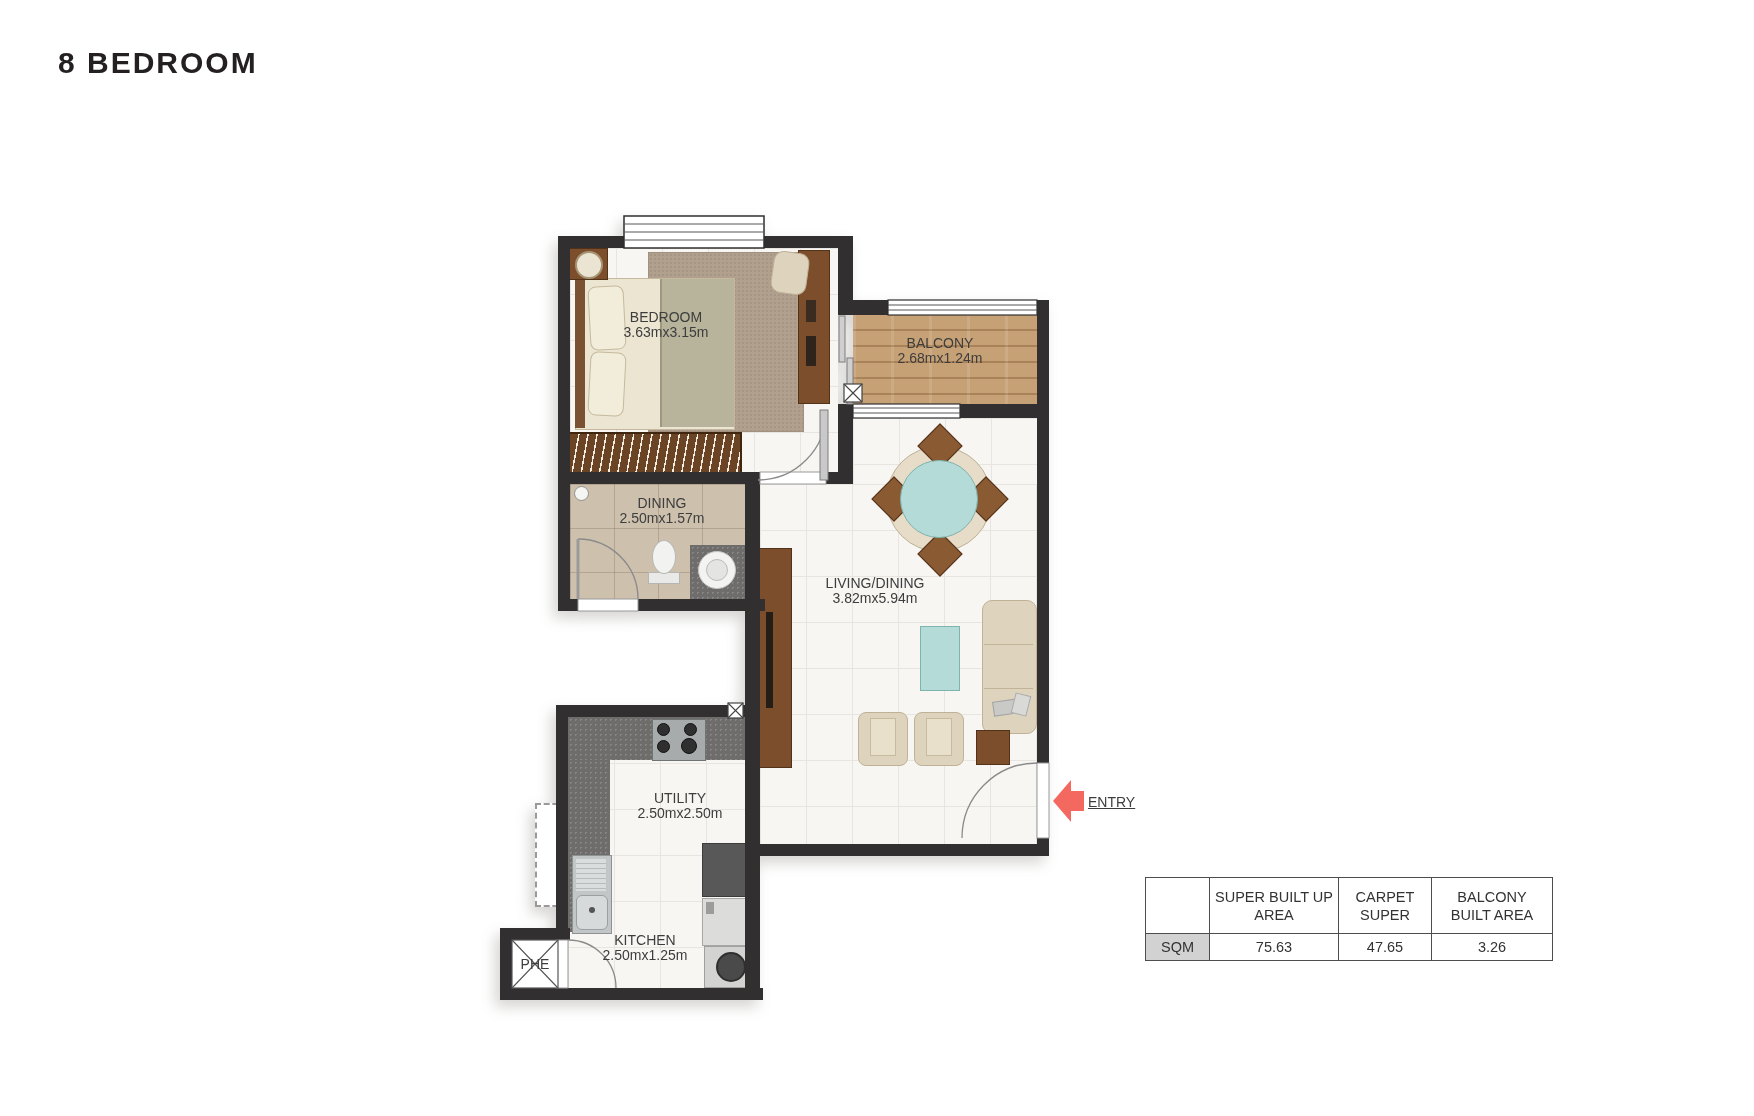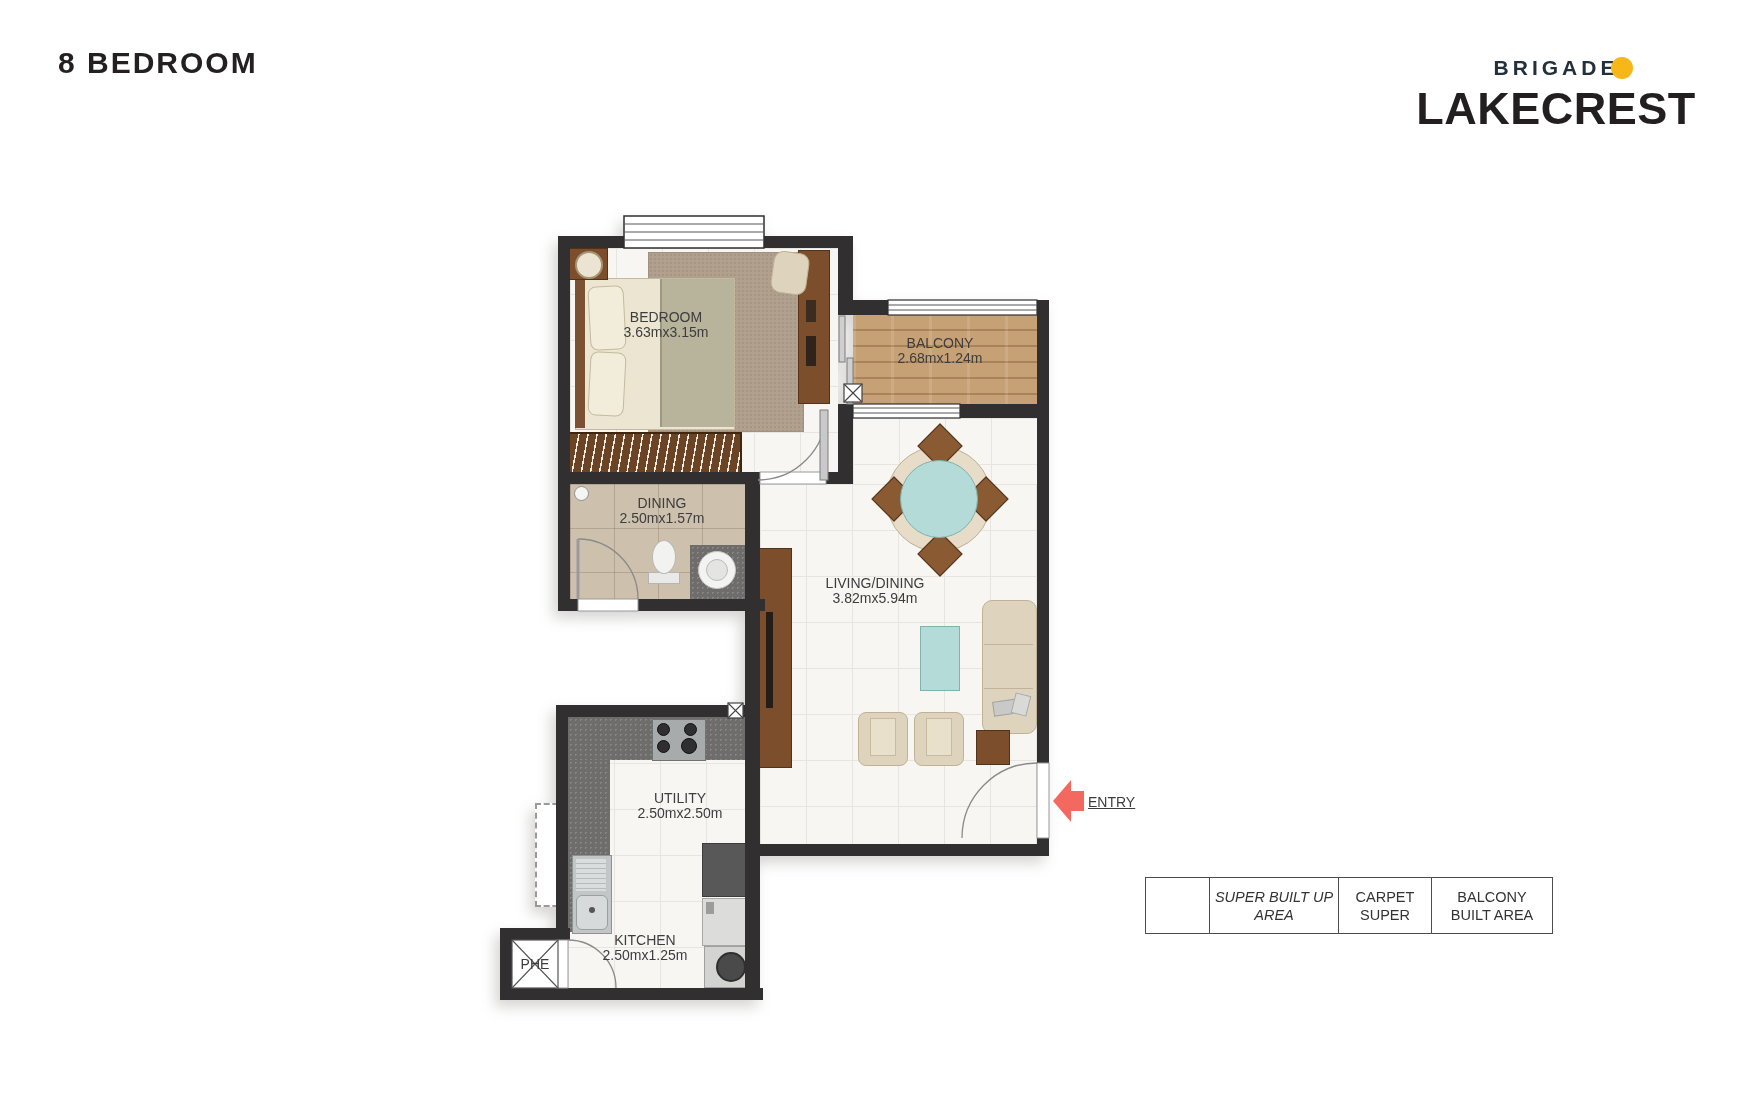--- a/index.html
+++ b/index.html
@@ -58,38 +58,31 @@
   .entry-tail{position:absolute;background:#f4695f;}
 
   
   .area-table{position:absolute;left:1145px;top:877px;border-collapse:collapse;
       font-size:14.5px;color:#333;}
   .area-table th,.area-table td{border:1px solid #4d4d4d;text-align:center;
       font-weight:normal;padding:0 4px;}
   .area-table th{height:55px;line-height:18px;}
   .area-table td{height:26px;font-size:14.5px;}
   .unit-cell{background:#d2d2d2;}
-  .c0{width:55px;} .c1{width:120px;font-style:italic;} .c2{width:84px;} .c3{width:112px;}
+  .c0{width:55px;} .c1{width:120px;} .c2{width:84px;} .c3{width:112px;}
 
   svg.overlay{position:absolute;left:0;top:0;pointer-events:none;}
 </style>
 </head>
 <body>
 
 <div class="stage">
 
   <div class="page-title">8 BEDROOM</div>
 
-  <div class="logo">
-    <div class="logo-brand-row">
-      <span class="logo-brand" style="color: rgb(34, 48, 59);">BRIGADE</span>
-      <span class="logo-dot" style="background-color: rgb(247, 183, 24);"></span>
-    </div>
-    <div class="logo-project" style="color: rgb(35, 31, 32);">LAKECREST</div>
-  </div>
 
   <div class="fabric">
 
     <div class="floor-marble" style="left:570px;top:248px;width:268px;height:224px;"></div>
     <div class="floor-toilet" style="left:570px;top:484px;width:175px;height:115px;"></div>
     <div class="floor-marble" style="left:760px;top:484px;width:277px;height:360px;"></div>
     <div class="floor-marble" style="left:853px;top:418px;width:184px;height:66px;"></div>
     <div class="floor-marble" style="left:568px;top:717px;width:177px;height:271px;"></div>
     <div class="floor-wood" style="left:853px;top:315px;width:184px;height:89px;"></div>
     <div class="abs" style="left:512px;top:940px;width:46px;height:48px;background:#fff;"></div>
@@ -266,16 +259,22 @@
   <div class="small-label" style="left:1088px;top:794px;text-decoration:underline;">ENTRY</div>
 
   <table class="area-table">
     <tbody>
         <tr>
       <th class="c0"></th>
       <th class="c1">SUPER BUILT UP AREA</th>
       <th class="c2">CARPET SUPER</th>
       <th class="c3">BALCONY BUILT AREA</th>
     </tr>
+    <tr>
+      <td class="unit-cell">SQM</td>
+      <td>75.63</td>
+      <td>47.65</td>
+      <td>3.26</td>
+    </tr>
   </tbody>
     </table>
 
 </div>
 
 </body></html>

